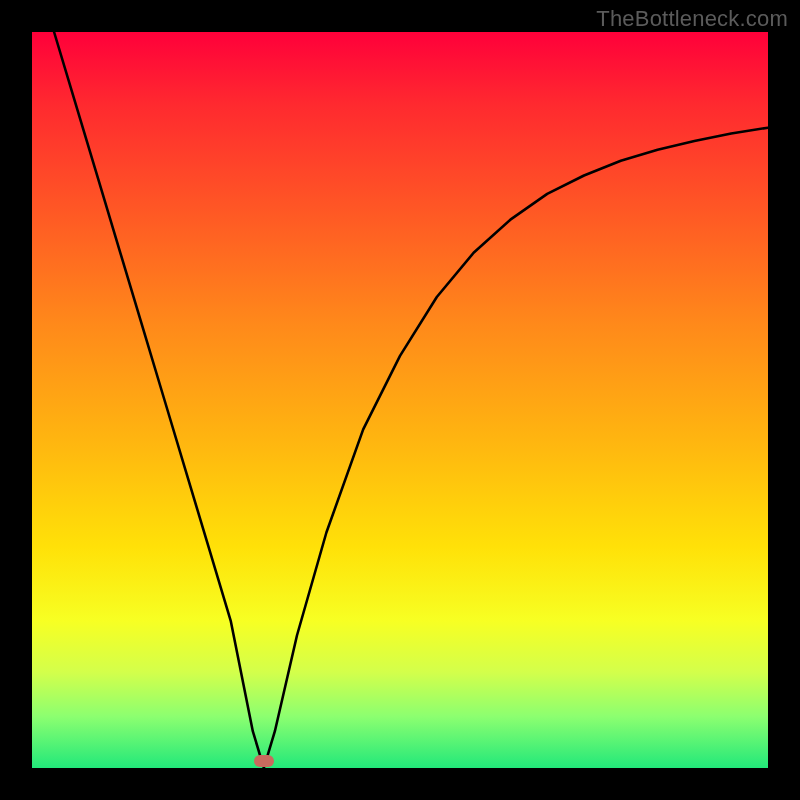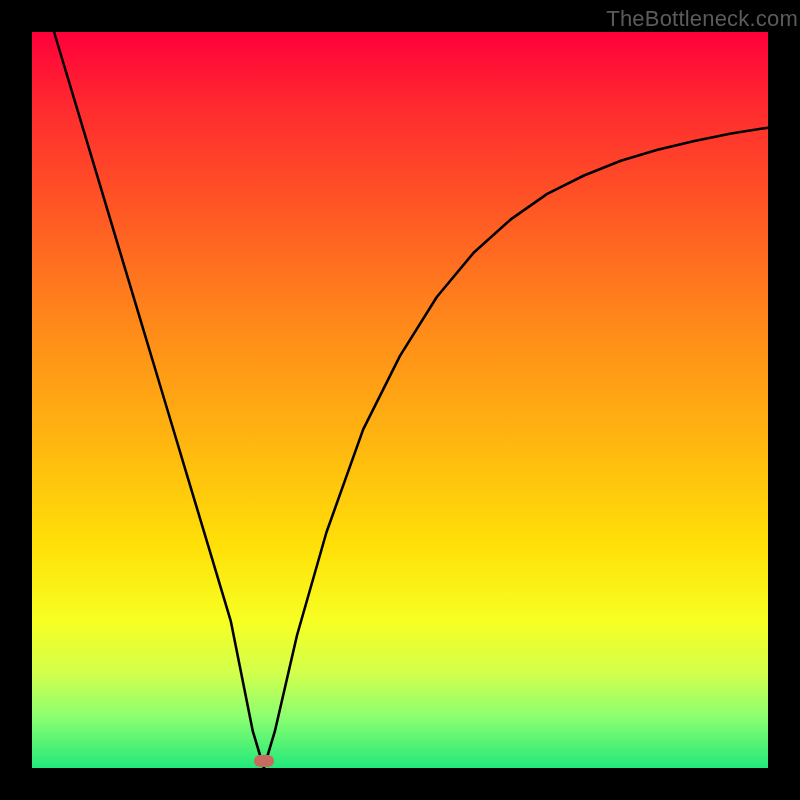--- a/index.html
+++ b/index.html
@@ -34,21 +34,21 @@
       #ffe108 70%,
       #f7ff23 80%,
       #d3ff4b 87%,
       #8cff70 93%,
       #22e87a 100%
     );
   }
   .watermark {
     position: absolute;
     top: 6px;
-    right: 2px;
+    right: 12px;
     color: #5b5b5b;
     font-size: 22px;
     letter-spacing: 0.2px;
     user-select: none;
   }
   .marker {
     position: absolute;
     width: 20px;
     height: 12px;
     border-radius: 6px;

